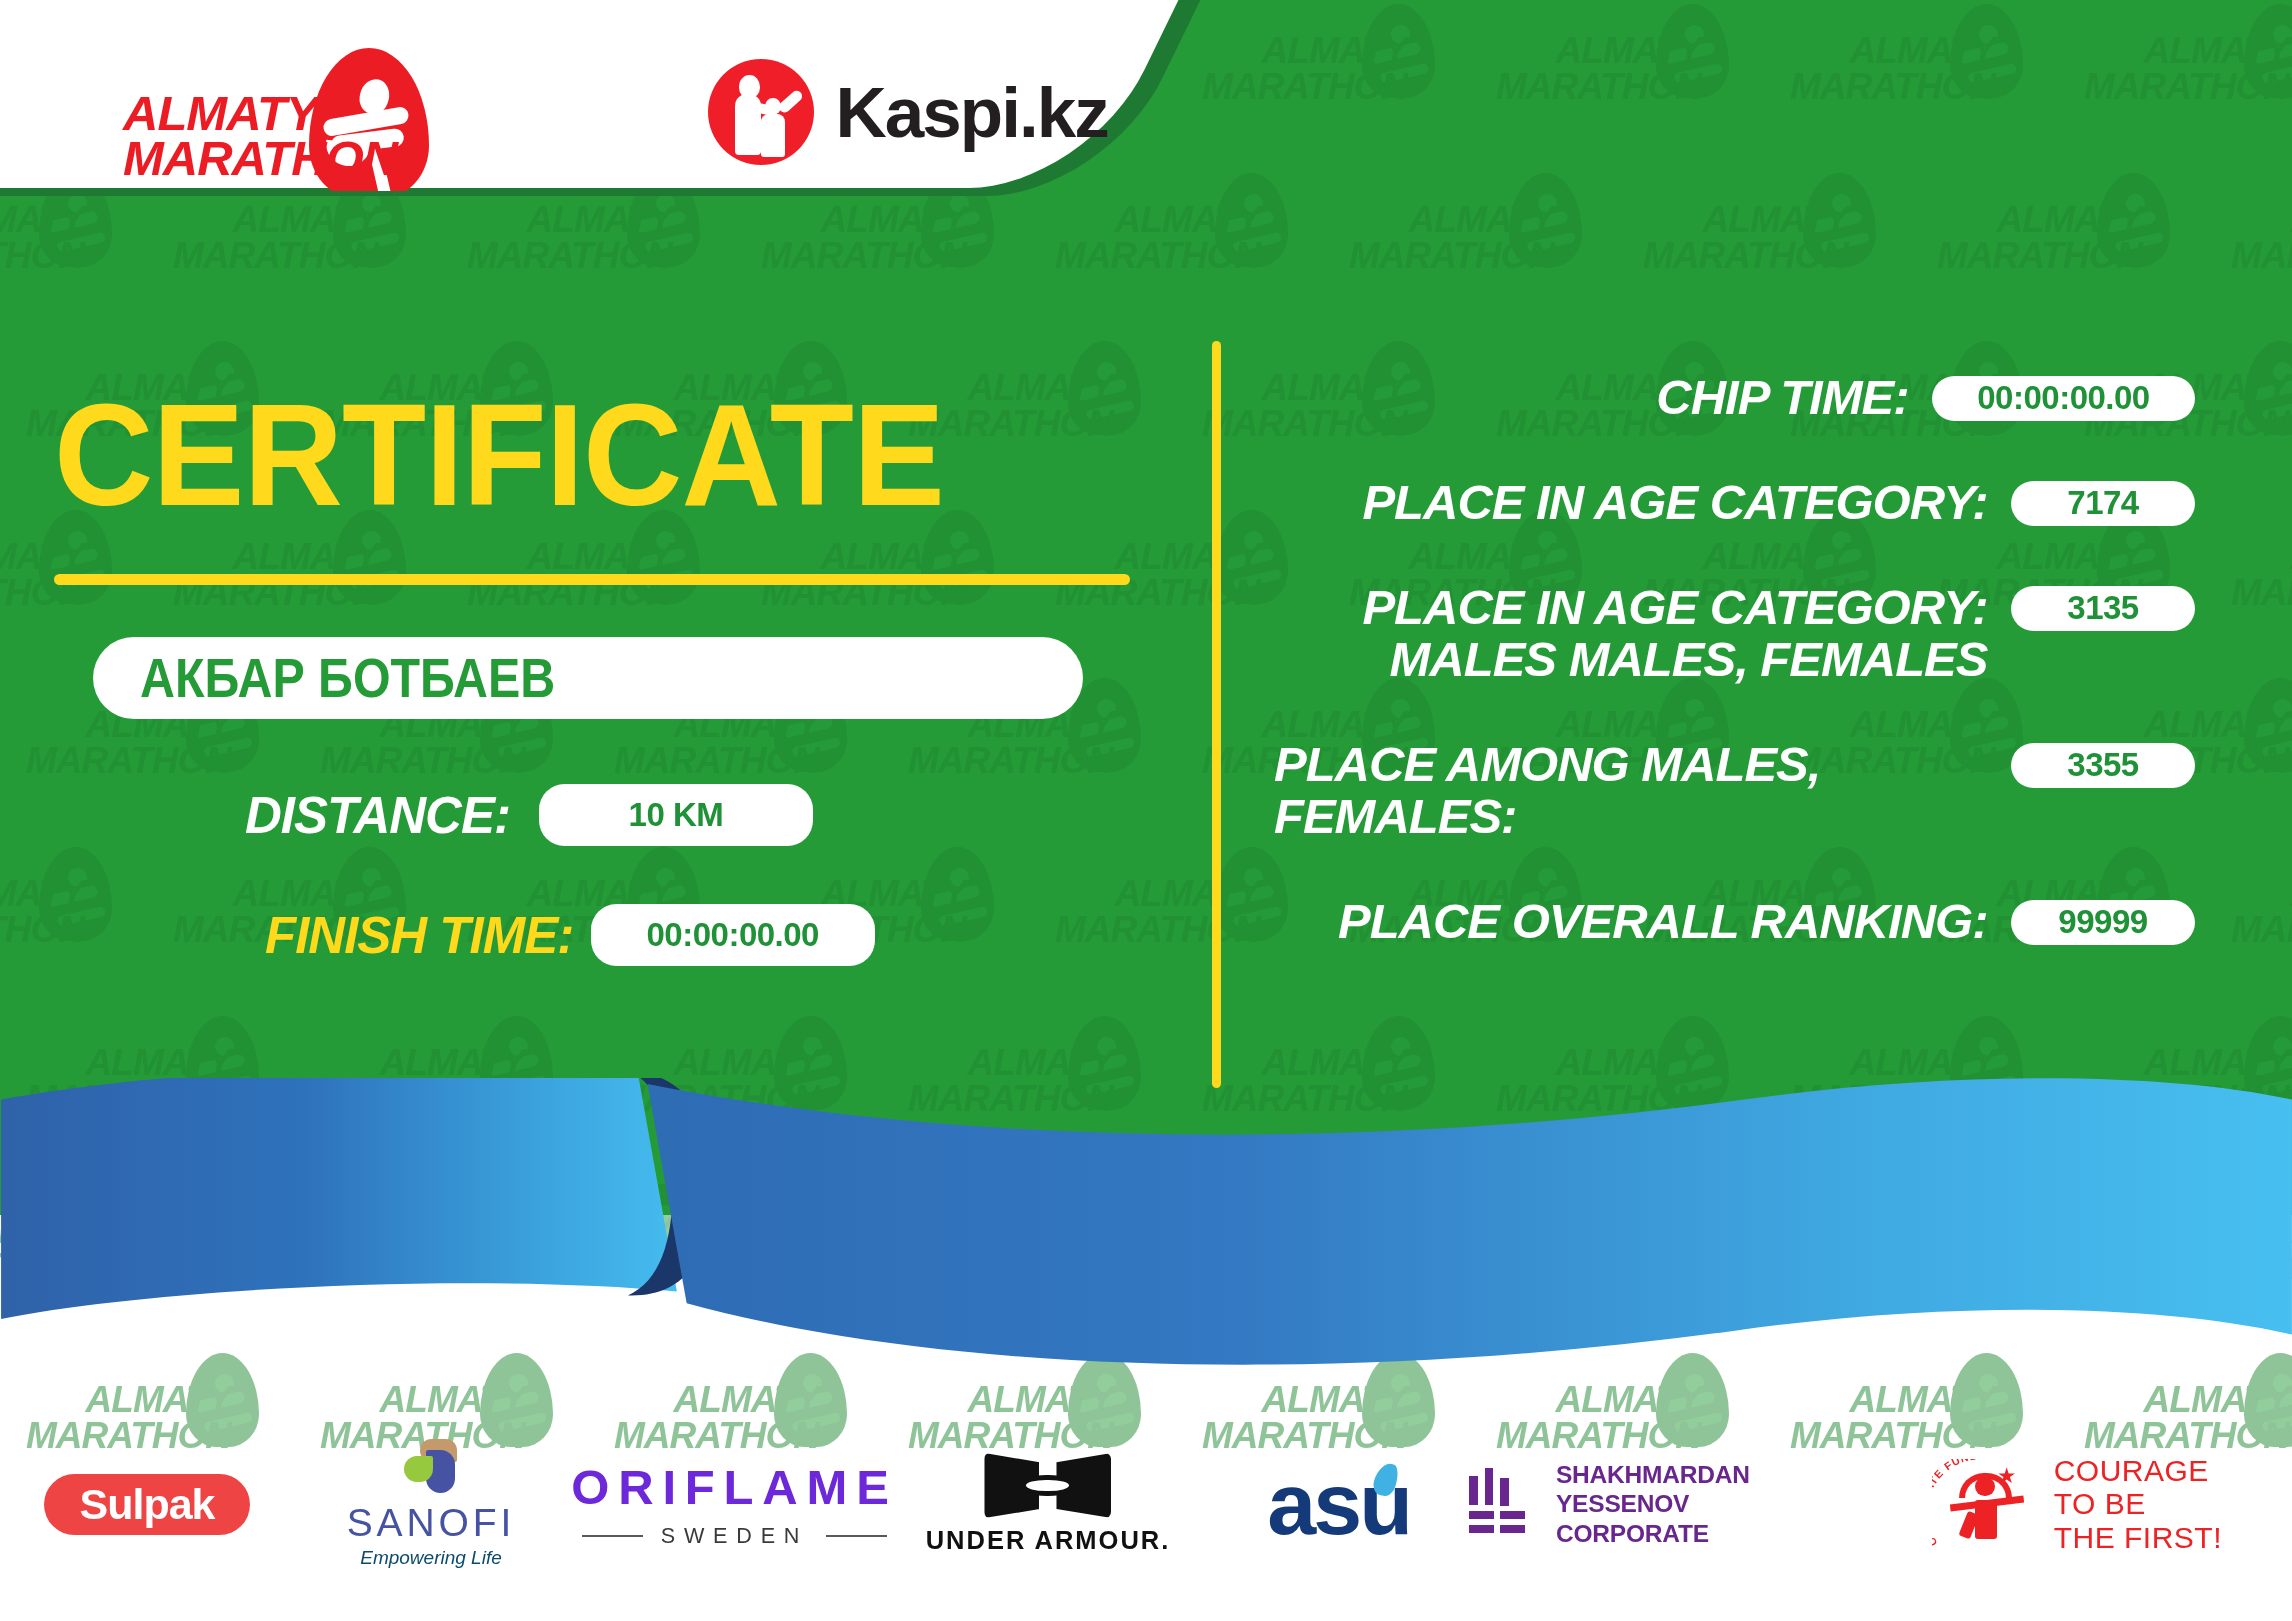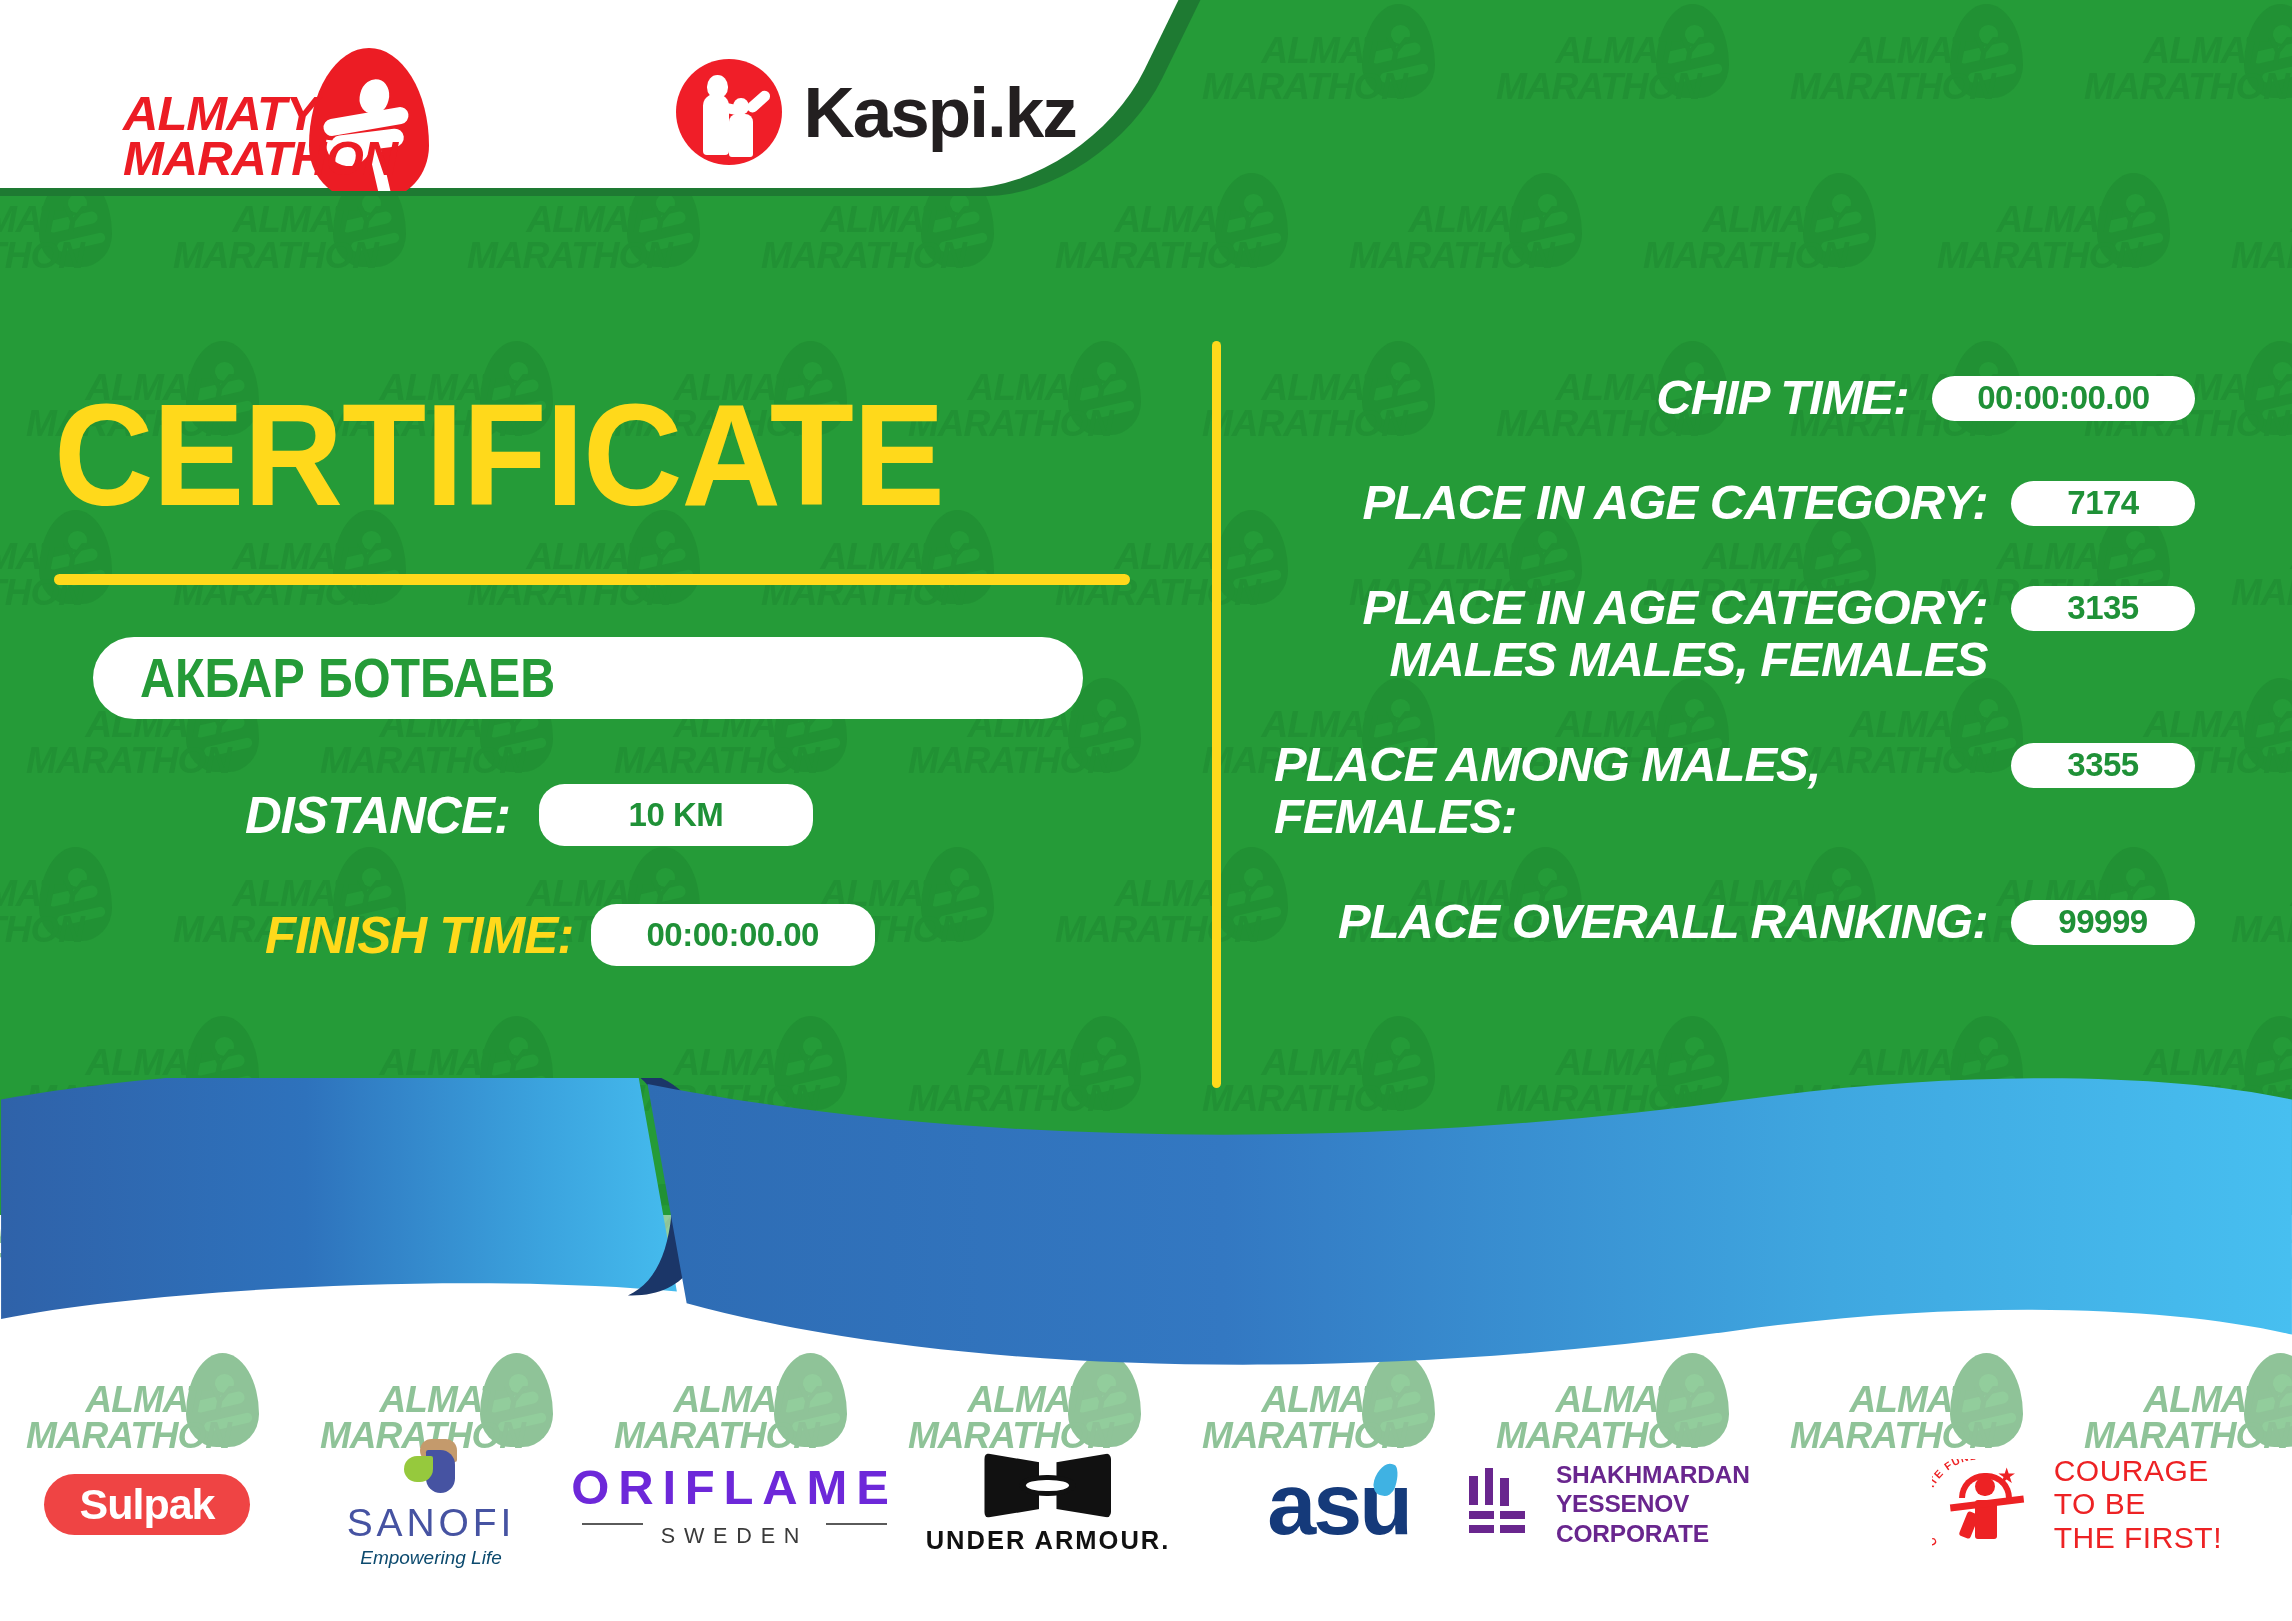--- a/index.html
+++ b/index.html
@@ -99,21 +99,21 @@
     background:#ffffff; border-radius:5.9px; transform:rotate(-13deg);
   }
   .am-text{
     position:absolute; left:0; top:47px; width:240px;
     font-style:italic; font-weight:bold; color:#EC1C24;
     font-size:49px; line-height:.92; letter-spacing:-1px;
     text-align:left;
   }
 
   
-  .kaspi{ position:absolute; left:676px; top:59px; display:flex; align-items:center; gap:21.6px; }
+  .kaspi{ position:absolute; left:708px; top:59px; display:flex; align-items:center; gap:21.6px; }
   .kaspi-mark{
     position:relative; width:106px; height:106px;
     border-radius:50%; background:#F01E28;
   }
   .kaspi-mark .adult-h{
     position:absolute; left:31px; top:15.7px; width:20.6px; height:23.5px;
     background:#fff; border-radius:50% 50% 45% 45%;
   }
   .kaspi-mark .adult-b{
     position:absolute; left:27.4px; top:35px; width:25.5px; height:61px;
@@ -238,21 +238,21 @@
     color:#4653A2; font-weight:normal; font-size:39px; letter-spacing:3.9px;
   }
   .sanofi .tag{
     color:#0c4a6e; font-style:italic; font-size:19px; margin-top:2px;
   }
   .oriflame{ text-align:center; }
   .oriflame .word{
     color:#6d28d9; font-size:49px; letter-spacing:8.8px; font-weight:700;
   }
   .oriflame .sub{
-    display:flex; align-items:flex-start; justify-content:center; gap:18px; margin-top:7.8px;
+    display:flex; align-items:center; justify-content:center; gap:18px; margin-top:7.8px;
   }
   .oriflame .sub .line{ width:61px; height:2px; background:#5a5a5a; }
   .oriflame .sub .t{ font-size:21.6px; letter-spacing:8.8px; color:#3a3a3a; }
 
   .ua{ text-align:center; }
   .ua .mark{ position:relative; width:127px; height:65px; margin:0 auto 7.8px; }
   .ua .wing-l, .ua .wing-r{
     position:absolute; top:0; width:55px; height:65px; background:#111;
   }
   .ua .wing-l{ left:0; border-radius:5.9px 0 0 5.9px;

